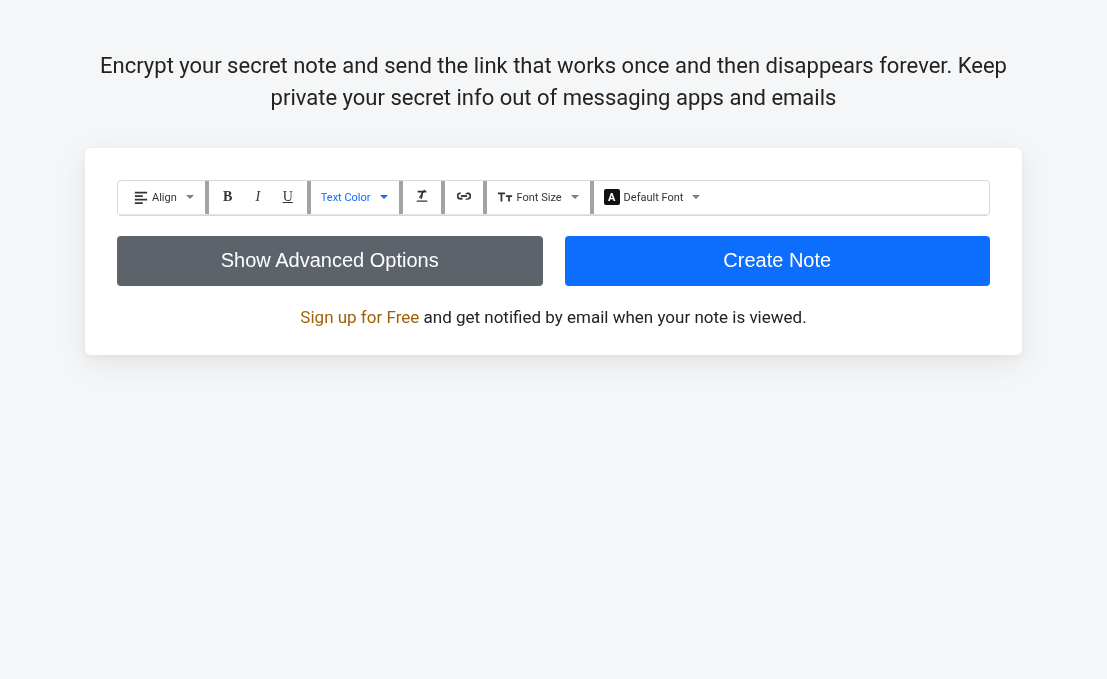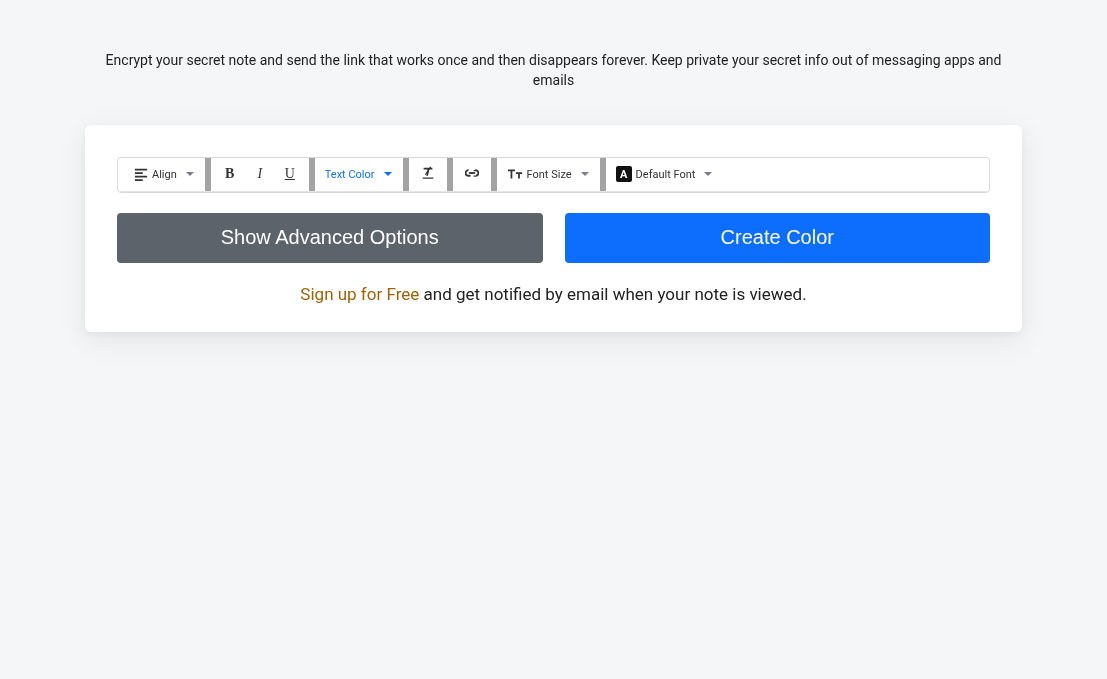--- a/index.html
+++ b/index.html
@@ -16,21 +16,21 @@
   .heading {
     color: #0d6efd;
     font-size: 32px;
     font-weight: 500;
     text-align: center;
     margin-bottom: 16px;
     letter-spacing: -0.2px;
   }
   .subtitle {
     color: #222;
-    font-size: 14px;
+    font-size: 22px;
     text-align: center;
     line-height: 1.45;
     max-width: 940px;
     margin: 0 auto 34px;
   }
   .card {
     background: #fff;
     border-radius: 6px;
     box-shadow: 0 8px 30px rgba(0,0,0,0.08), 0 2px 6px rgba(0,0,0,0.04);
     padding: 32px 32px 26px;
@@ -47,21 +47,21 @@
     padding: 0 6px;
     height: 34px;
     font-size: 11px;
     color: #333;
   }
   .tb-group {
     display: flex;
     align-items: center;
     height: 100%;
     padding: 0 4px;
-    border-right: 6px solid #a3a3a3;
+    border-right: 4px solid #a3a3a3;
   }
   .tb-group:last-child { border-right: none; }
   .tb-btn {
     display: flex;
     align-items: center;
     gap: 4px;
     height: 26px;
     padding: 0 6px;
     border-radius: 3px;
     cursor: pointer;
@@ -218,21 +218,21 @@
             </span>
           </div>
         </div>
 
       </div>
 
     </div>
 
     <div class="btn-row">
       <button class="btn btn-gray">Show Advanced Options</button>
-      <button class="btn btn-blue">Create Color</button>
+      <button class="btn btn-blue">Create Note</button>
     </div>
 
     <div class="footer-text">
       <div>
         <span class="footer-link">Sign up for Free</span><span> and get notified by email when your note is viewed.</span>
       </div>
     </div>
   </div>
 </div>
 

